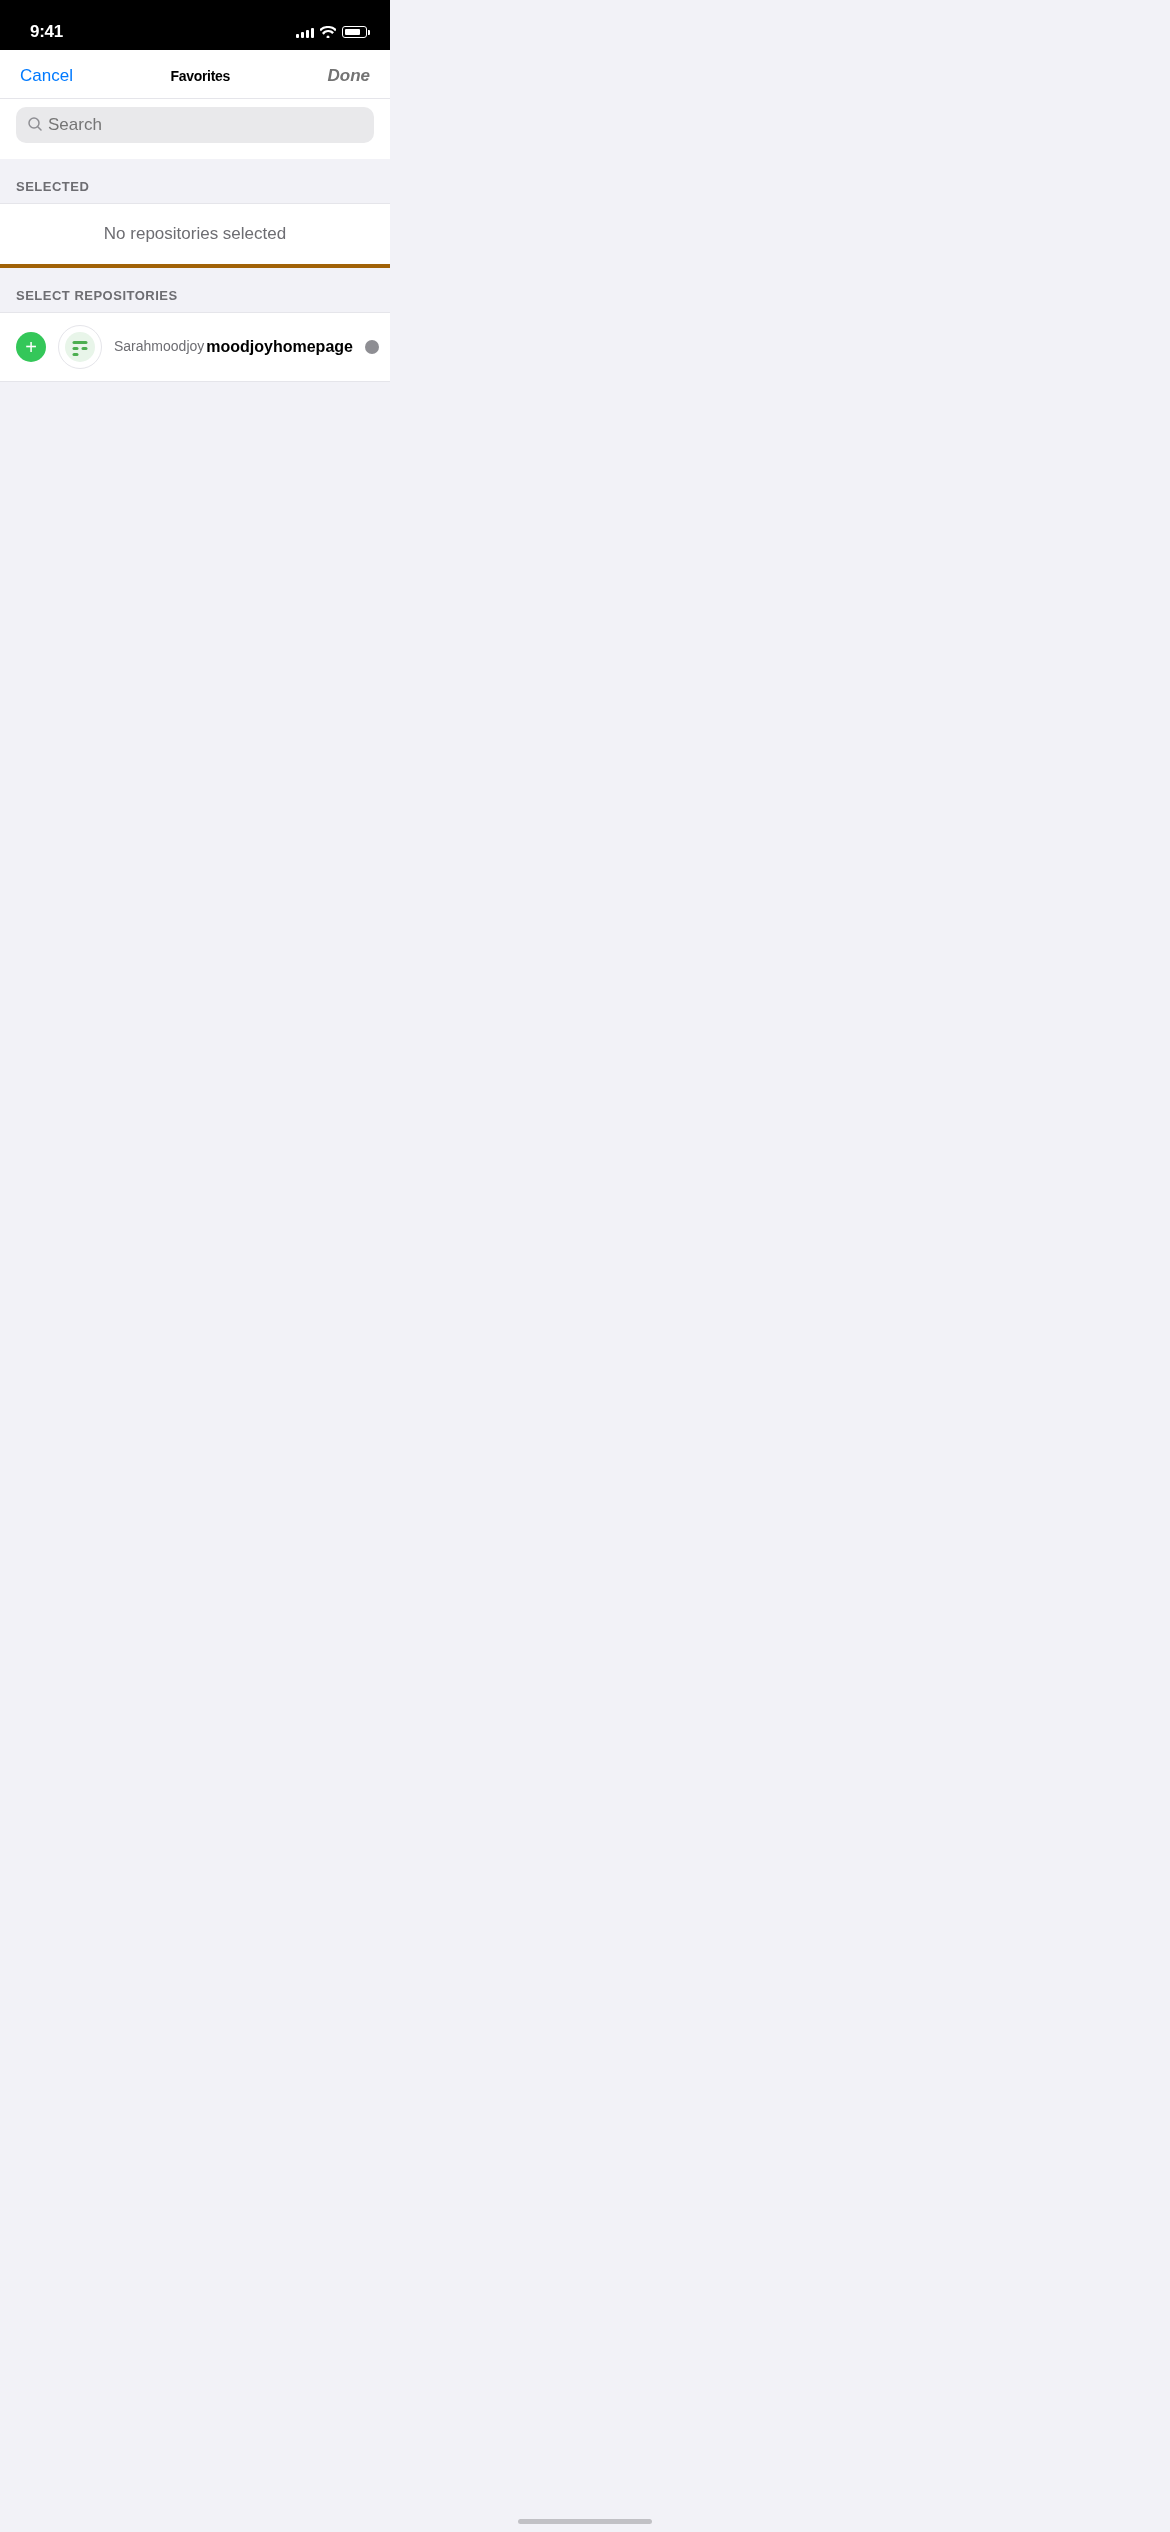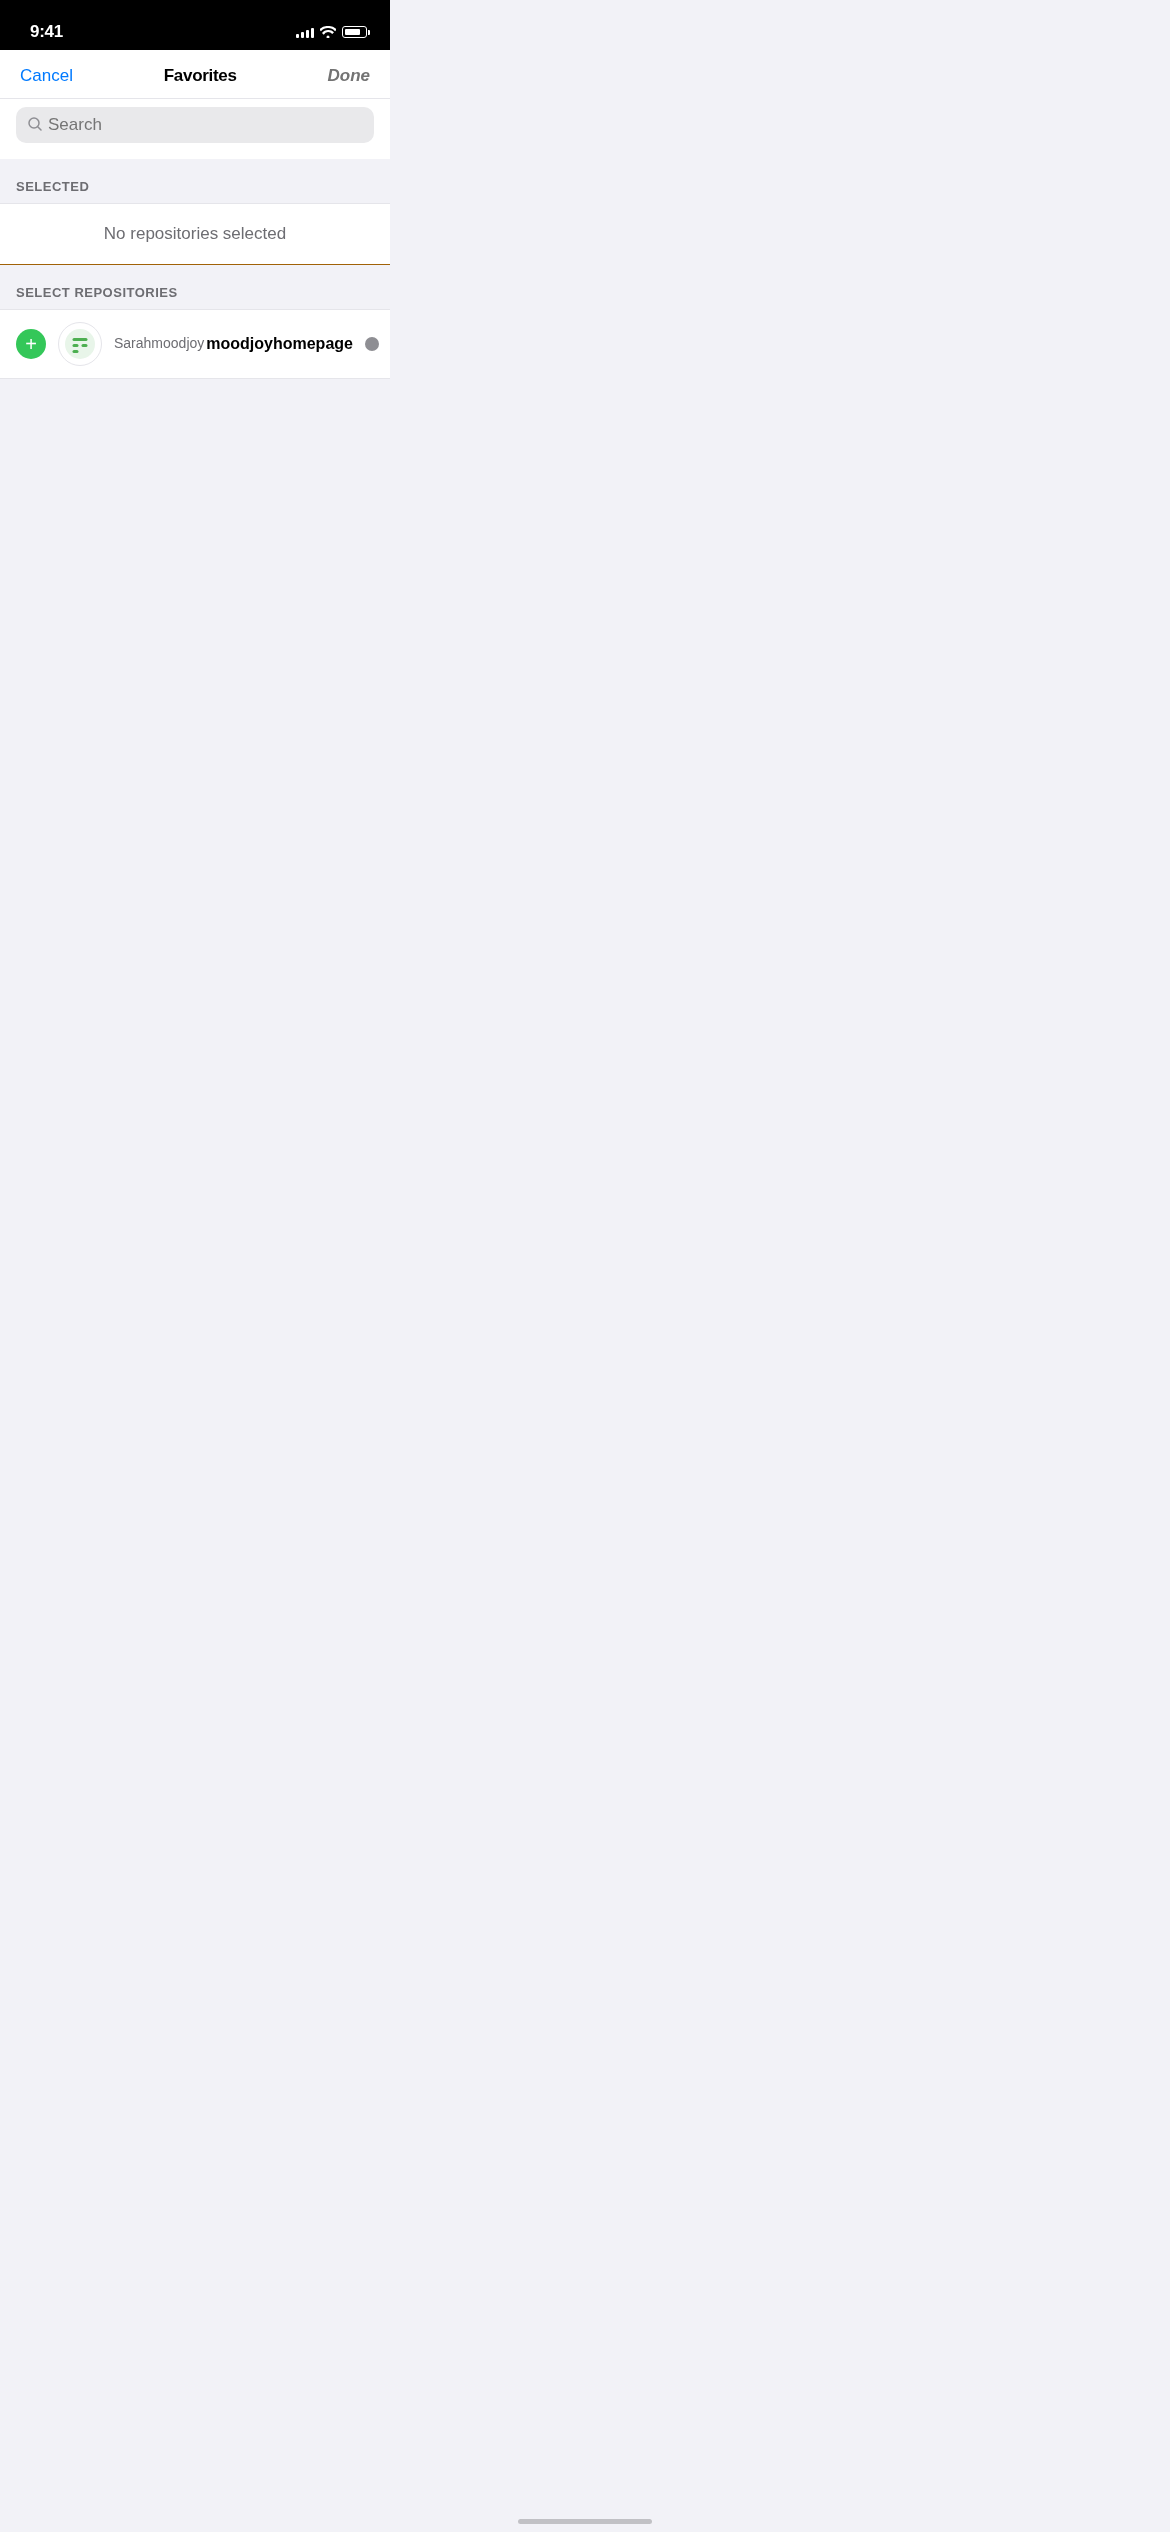--- a/index.html
+++ b/index.html
@@ -100,21 +100,21 @@
 
     .nav-cancel {
       color: #007aff;
       font-size: 17px;
       font-weight: 400;
       cursor: pointer;
     }
 
     .nav-title {
       color: #000;
-      font-size: 17px;
+      font-size: 14px;
       font-weight: 600;
       letter-spacing: -0.3px;
     }
 
     .nav-done {
       color: #737373;
       font-size: 17px;
       font-weight: 600;
       cursor: pointer;
       font-style: italic;
@@ -169,21 +169,21 @@
       letter-spacing: 0.5px;
       text-transform: uppercase;
     }
 
     
     .empty-state {
       background: white;
       padding: 20px 16px;
       text-align: center;
       border-top: 1px solid #e5e5ea;
-      border-bottom: 1px solid #a16207;
+      border-bottom: 4px solid #a16207;
     }
 
     .empty-state-text {
       color: #6d6d72;
       font-size: 17px;
       font-weight: 400;
     }
 
     
     .repo-item {

